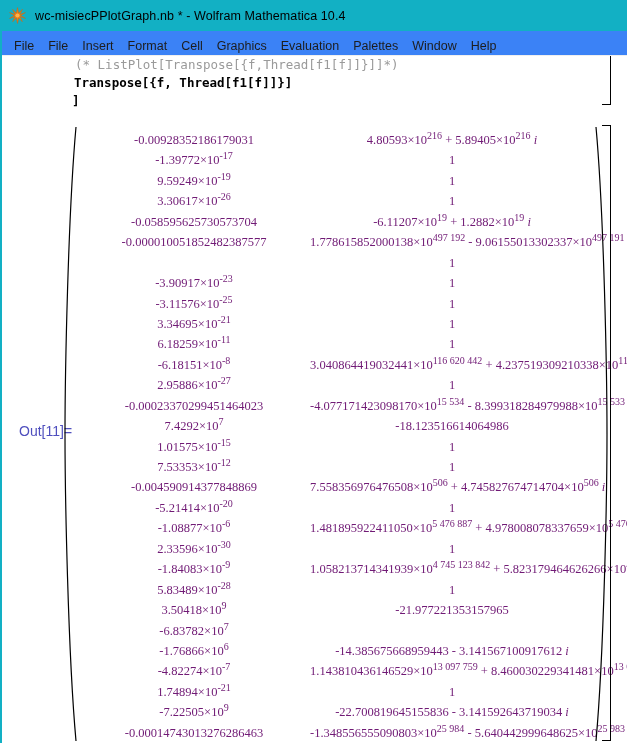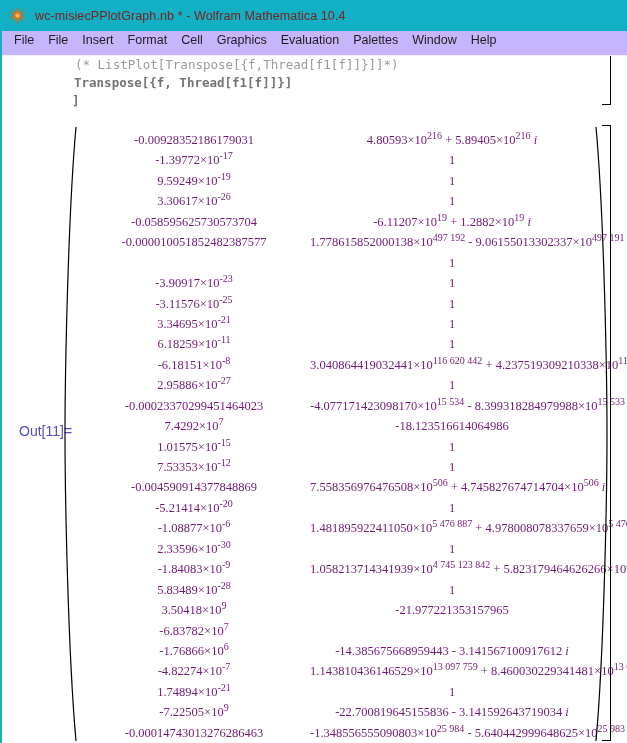--- a/index.html
+++ b/index.html
@@ -23,32 +23,32 @@
   }
   #app-icon {
     width:17px; height:17px;
     position:relative;
     flex:0 0 auto;
     margin-right:9px;
   }
   #app-icon svg { display:block; }
   #title-text {
     font-size:12.5px;
-    color:#7f1d1d;
+    color:#000000;
     letter-spacing:.1px;
     white-space:nowrap;
     font-family:"Liberation Sans", sans-serif;
   }
 
   
   #menubar {
     height:25px;
-    background:#c4b5fd;
+    background:#3b82f6;
     display:flex;
-    align-items:flex-start;
+    align-items:flex-end;
     padding-left:7px;
     border-bottom:1px solid #ffffff;
   }
   .menu-item {
     font-size:12.5px;
     color:#1d1d1d;
     padding:2px 7px 2px 7px;
     white-space:nowrap;
     cursor:default;
     font-family:"Liberation Sans", sans-serif;
@@ -76,21 +76,21 @@
   #input-cell {
     position:absolute;
     left:0; top:0;
     width:625px;
   }
   .code-line {
     font-family:"DejaVu Sans Mono","Liberation Mono",monospace;
     font-size:12.5px;
     white-space:pre;
     line-height:18px;
-    color:#737373;
+    color:#000000;
   }
   .code-comment { color:#9a9a9a; }
   .code-line.l1 { padding-left:73px; }
   .code-line.l2 { padding-left:72px; font-weight:bold; }
   .code-line.l3 { padding-left:70px; font-weight:bold; }
 
   
   #input-bracket {
     position:absolute;
     right:16px; top:-1px;

